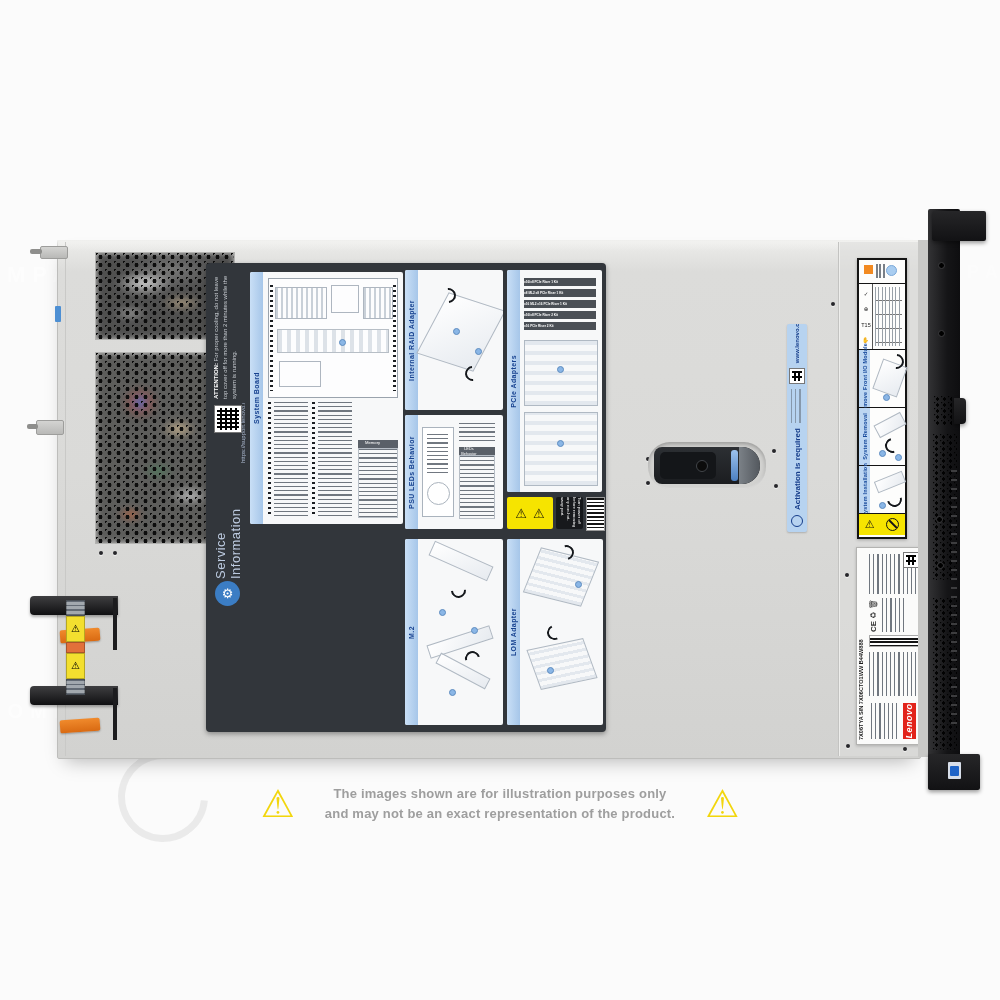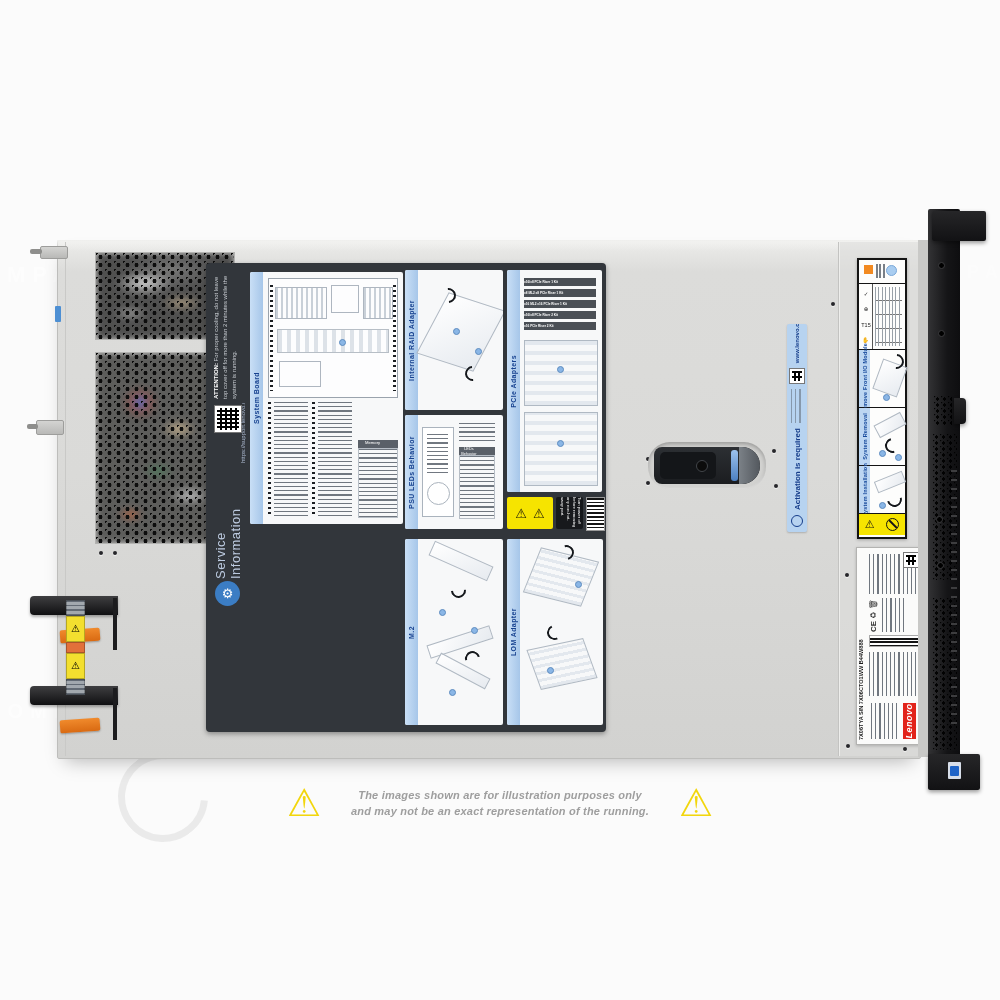--- a/index.html
+++ b/index.html
@@ -114,22 +114,22 @@
   .ribs{position:absolute;background-image:repeating-linear-gradient(180deg,#3d3d3f 0 2px,transparent 2px 9px);}
   .bezel-screw{position:absolute;width:5px;height:5px;border-radius:50%;background:#000;border:1px solid #3c3c3e;}
   .badge{position:absolute;left:948px;top:762px;width:13px;height:17px;background:#d7dee9;border-radius:1px;
     display:flex;align-items:center;justify-content:center;}
   .badge i{display:block;width:9px;height:10px;background:#1f64c8;border-radius:1px;}
 
   
   .disclaimer{position:absolute;left:0;right:0;top:784px;display:flex;align-items:center;
     justify-content:center;gap:30px;}
   .disc-tri{font-size:38px;line-height:1;color:#f2d60d;font-family:"DejaVu Sans",sans-serif;}
-  .disc-text{font-size:11px;font-weight:bold;color:#9e9e9e;text-align:center;line-height:1.5;
-    letter-spacing:.2px;font-style:italic;}
+  .disc-text{font-size:13px;font-weight:bold;color:#9e9e9e;text-align:center;line-height:1.5;
+    letter-spacing:.2px;}
 
   .micro{transform-origin:0 0;display:block;}
 </style>
 </head>
 <body>
 
 <div id="stage">
 
   <div class="wm-text" style="left:-40px;top:262px;">COMPAN</div>
   <div class="wm-text" style="left:116px;top:596px;font-size:20px;color:rgba(255,255,255,.5);">COMPAN</div>
@@ -423,18 +423,18 @@
   <div class="ear" style="left:954px;top:398px;width:12px;height:26px;border-radius:0 4px 4px 0;"></div>
   <div class="bezel-screw" style="left:938px;top:262px;"></div>
   <div class="bezel-screw" style="left:938px;top:330px;"></div>
   <div class="bezel-screw" style="left:936px;top:516px;"></div>
   <div class="bezel-screw" style="left:937px;top:562px;"></div>
 
   <div class="disclaimer">
     <span class="disc-tri">⚠</span>
     <div class="disc-text">
       <div>The images shown are for illustration purposes only</div>
-      <div>and may not be an exact representation of the running.</div>
+      <div>and may not be an exact representation of the product.</div>
     </div>
     <span class="disc-tri">⚠</span>
   </div>
 
 </div>
 
 </body></html>

